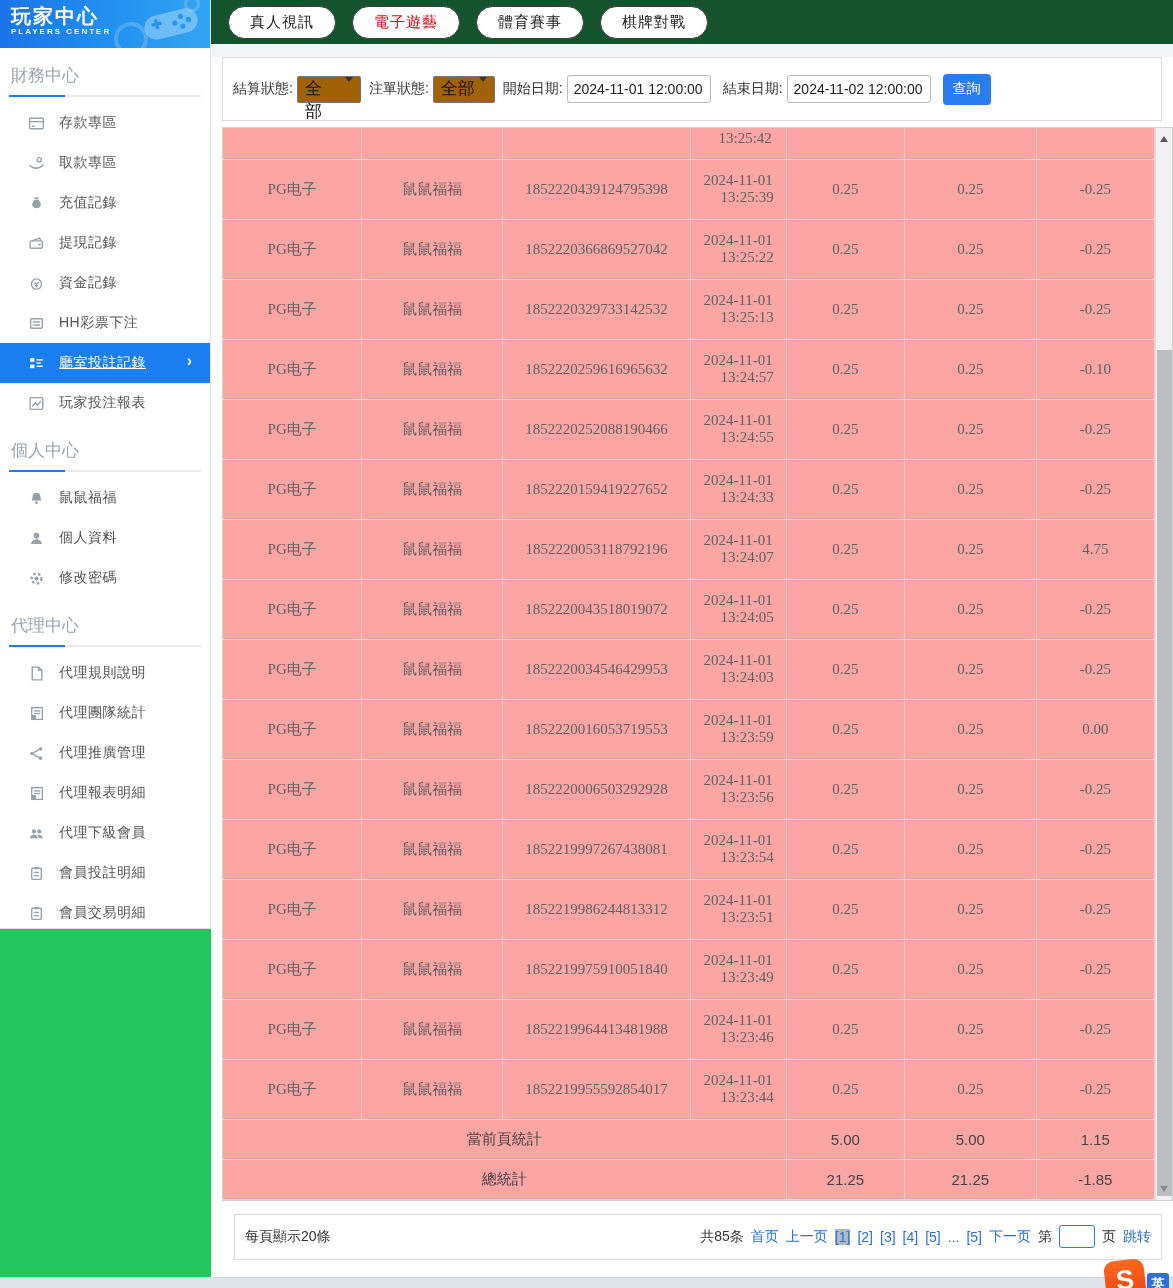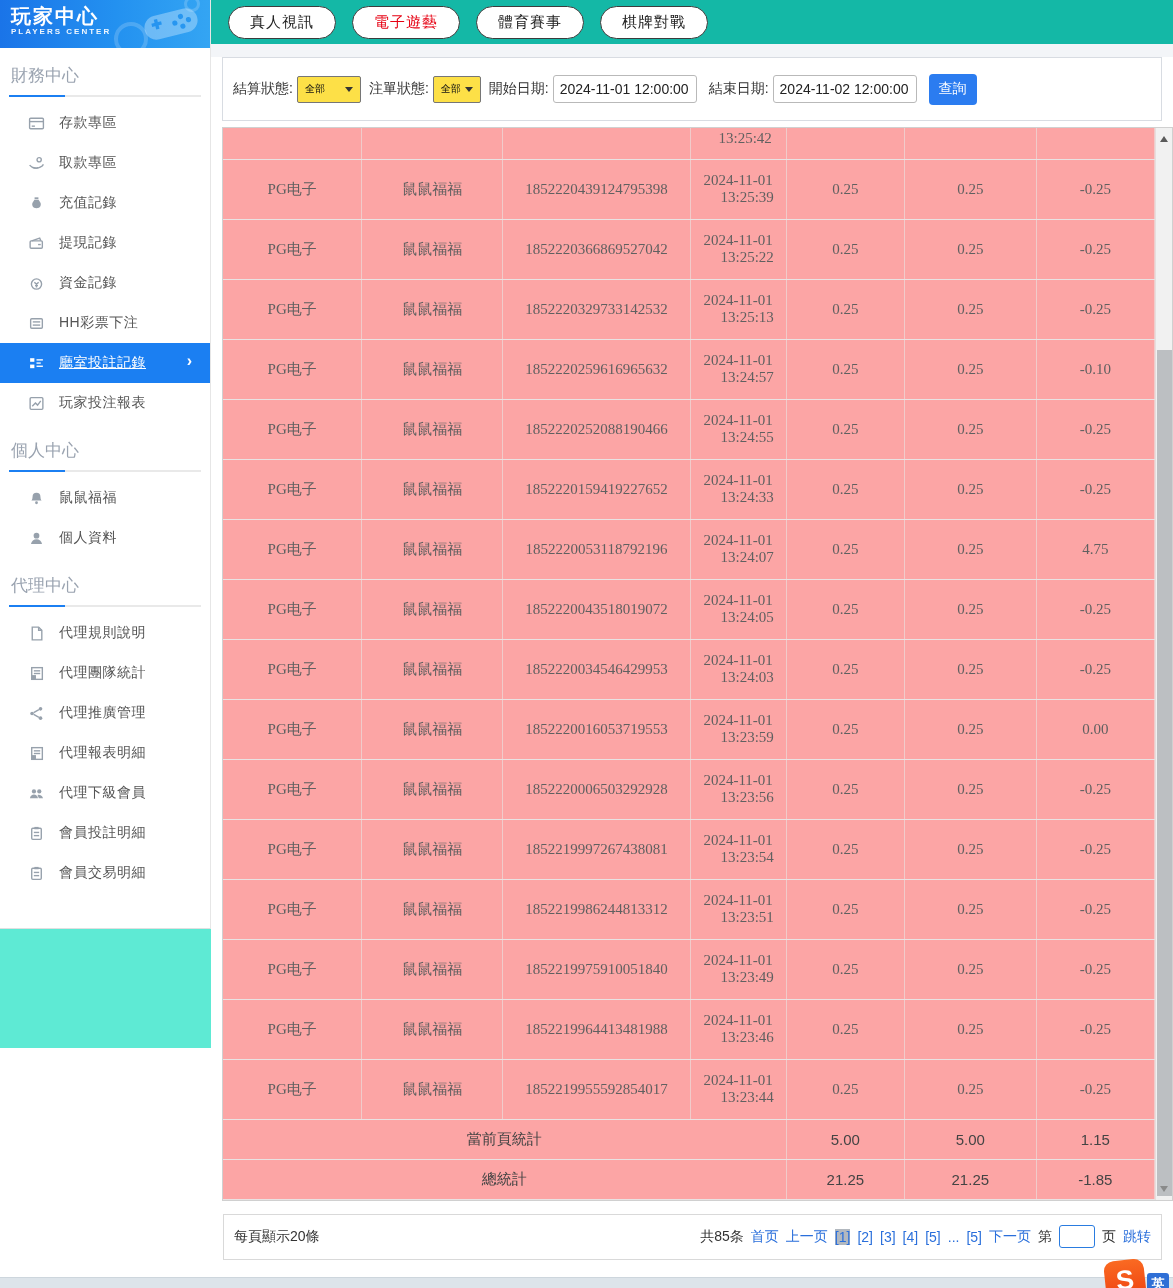--- a/index.html
+++ b/index.html
@@ -1,20 +1,20 @@
 <!DOCTYPE html>
 <html><head>
 <meta charset="utf-8">
 <style>
   * { margin:0; padding:0; box-sizing:border-box; }
   html,body { width:1173px; height:1288px; overflow:hidden; position:relative;
     font-family:"Liberation Sans","DejaVu Sans",sans-serif; background:#fff; }
 
   
-  .sidebar { position:absolute; left:0; top:0; width:211px; height:1048px; background:#5eead4; }
+  .sidebar { position:absolute; left:0; top:0; width:211px; height:1288px; background:#22c55e; }
   .side-panel { background:#fff; height:929px; border-right:1px solid #e6e6e6; border-bottom:1px solid #e0e0e0; overflow:hidden; }
   .logo { height:48px; background:linear-gradient(90deg,#1a74e8 0%,#2391f0 55%,#34a5f3 100%);
     position:relative; color:#fff; padding:5px 0 0 11px; overflow:hidden; }
   .logo-title { font-size:20px; font-weight:bold; letter-spacing:2px; line-height:22px; }
   .logo-sub { font-size:8px; letter-spacing:2px; color:rgba(255,255,255,.92); font-weight:bold; }
   .logo-art { position:absolute; right:6px; top:2px; opacity:.55; }
   .ring { position:absolute; border:4px solid rgba(255,255,255,.18); border-radius:50%; }
   .section-title { color:#9aa3b0; font-size:17px; margin:16px 0 0 11px; }
   .section-rule { height:2px; background:#e9e9e9; margin:8px 9px 6px 9px; position:relative; }
   .section-rule::before { content:""; position:absolute; left:0; top:0; width:56px; height:2px; background:#1b7ff2; }
@@ -24,32 +24,32 @@
   .mi svg .f { fill:#97a1ac; stroke:none; }
   .ml { font-size:14px; color:#555; letter-spacing:.5px; }
   .menu-item.active { background:#1b7ff2; }
   .menu-item.active .ml { color:#fff;text-decoration:underline; }
   .menu-item.active .mi svg { stroke:#fff; }
   .menu-item.active .mi svg .f { fill:#fff; }
   .chev { position:absolute; right:18px; color:#fff; font-size:16px; font-weight:bold; top:9px; }
 
   
   .main { position:absolute; left:211px; top:0; right:0; bottom:0; background:#fff; }
-  .tabbar { height:44px; background:#14b8a6; display:flex; align-items:center; padding-left:17px; gap:16px; }
+  .tabbar { height:44px; background:#14532d; display:flex; align-items:center; padding-left:17px; gap:16px; }
   .tab { background:#fff; border:1.5px solid #3c3c3c; border-radius:17px; height:33px; padding:0 21px;
     font-size:15px; color:#222; cursor:pointer; font-family:inherit; letter-spacing:1px; }
   .tab.active { color:#e60012; }
   .band { height:13px; background:#f3f5f8; }
   .content { padding-left:11px; }
 
   .filter-box { margin-right:11px; height:64px; border:1px solid #d8dce2; background:#fff;
     display:flex; align-items:center; padding:0 8px; }
   .flabel { font-size:14px; color:#333; margin:0 4px 0 2px; white-space:nowrap; }
-  .select { border:1px solid #767676; border-radius:2px; background:#fde047; height:27px; display:inline-flex;
-    align-items:center; padding:0 7px; font-size:10px; color:#111; cursor:pointer; }
+  .select { border:1px solid #767676; border-radius:2px; background:#a16207; height:27px; display:inline-flex;
+    padding:0 7px; font-size:17px; color:#111; cursor:pointer; }
   .select .caret { width:0; height:0; border-left:4px solid transparent; border-right:4px solid transparent;
     border-top:5px solid #333; margin-left:9px; }
   .sel-wide { width:64px; justify-content:space-between; }
   .date-input { width:144px; height:28px; border:1px solid #b9b9b9; border-radius:3px; font-size:14px;
     color:#222; padding:0 6px; font-family:inherit; }
   .btn-search { margin-left:12px; background:#2b7cf0; color:#fff; border:none; border-radius:4px;
     height:31px; width:48px; font-size:14px; cursor:pointer; font-family:inherit; }
 
   
   .table-wrap { margin-top:6px; position:relative; border:1px solid #d0d0d0; background:#fca5a5; }
@@ -62,21 +62,21 @@
   .grid tr.sum td { height:40px; font-family:"Liberation Sans","DejaVu Sans",sans-serif;
     font-size:15px; color:#444; }
   .grid .t { padding-left:18px; }
   .vscroll { position:absolute; top:0; right:0; bottom:0; width:17px; background:#f1f1f1; border-left:1px solid #e6dede; }
   .sb-arrow { position:absolute; left:4px; width:0; height:0; border-left:4.5px solid transparent; border-right:4.5px solid transparent; }
   .sb-up { top:8px; border-bottom:6px solid #5a5a5a; }
   .sb-down { bottom:8px; border-top:6px solid #8a8a8a; }
   .sb-thumb { position:absolute; left:1px; width:15px; top:222px; height:846px; background:#bcbfc2; }
 
   
-  .pagebar { margin:13px 11px 0 1px; height:46px; border:1px solid #d9d9d9; background:#fff;
+  .pagebar { margin:13px 11px 0 12px; height:46px; border:1px solid #d9d9d9; background:#fff;
     display:flex; align-items:center; justify-content:space-between; padding:0 10px; font-size:14px; }
   .per-page { color:#333; }
   .pright { display:flex; align-items:center; gap:7px; }
   .ptotal { color:#333; }
   .plink { color:#2a6fdb; text-decoration:none; cursor:pointer; white-space:nowrap; }
   .pg { color:#2a6fdb; text-decoration:none; cursor:pointer; }
   .pg.active { background:#b2b8bf; }
   .jump-input { width:36px; height:23px; border:1px solid #2a7ce0; border-radius:3px; }
   .jump-txt { color:#333; }
 
@@ -212,20 +212,29 @@
     <span class="ml">鼠鼠福福</span>
   </div>
   <div class="menu-item">
     <span class="mi">
           <svg width="17" height="17" viewBox="0 0 16 16">
             <circle class="f" cx="8" cy="5.4" r="2.7"></circle>
             <path class="f" d="M2.8 13.2c.5-3.1 2.6-4.5 5.2-4.5s4.7 1.4 5.2 4.5z"></path>
           </svg>
         </span>
     <span class="ml">個人資料</span>
+  </div>
+  <div class="menu-item">
+    <span class="mi">
+          <svg width="17" height="17" viewBox="0 0 16 16">
+            <circle cx="8" cy="8" r="4.6" stroke-width="2.2" stroke-dasharray="2.4 2.1"></circle>
+            <circle class="f" cx="8" cy="8" r="1.9"></circle>
+          </svg>
+        </span>
+    <span class="ml">修改密碼</span>
   </div>
 
   <div class="section-title">代理中心</div>
   <div class="section-rule"></div>
 
   <div class="menu-item">
     <span class="mi">
           <svg width="17" height="17" viewBox="0 0 16 16">
             <path d="M4 2h6l3 3v9H4z"></path>
             <path d="M10 2v3h3"></path>

